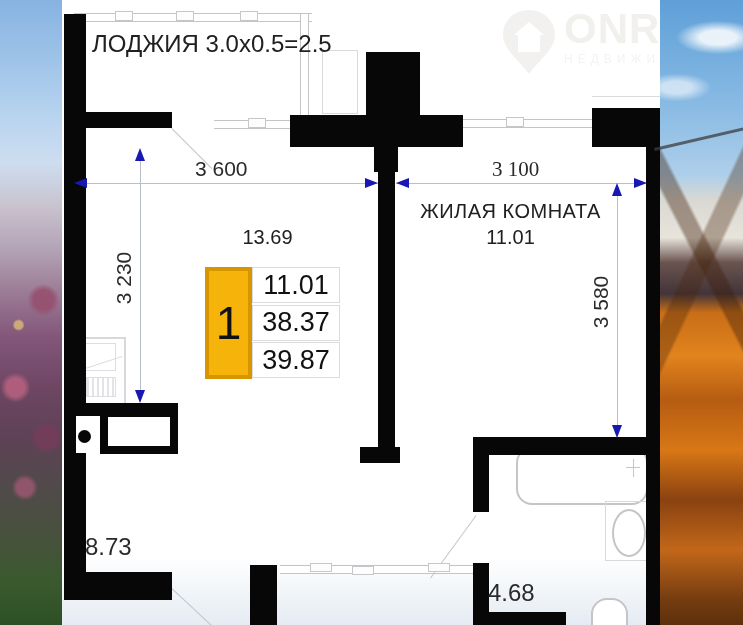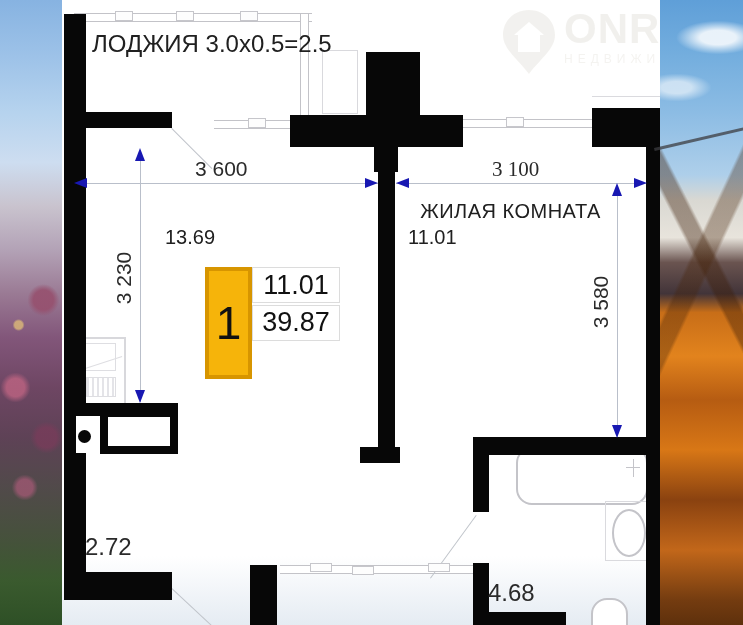--- a/index.html
+++ b/index.html
@@ -14,21 +14,21 @@
   .diag{position:absolute;height:0;border-top:1px solid #c0c4ca;transform-origin:0 0;z-index:2;}
   .dimlineH{position:absolute;height:1px;background:#b9bfca;z-index:2;}
   .dimlineV{position:absolute;width:1px;background:#b9bfca;z-index:2;}
   .arr{position:absolute;width:0;height:0;z-index:4;}
   .arr-l{border-top:5px solid transparent;border-bottom:5px solid transparent;border-right:13px solid #1818b2;}
   .arr-r{border-top:5px solid transparent;border-bottom:5px solid transparent;border-left:13px solid #1818b2;}
   .arr-u{border-left:5px solid transparent;border-right:5px solid transparent;border-bottom:13px solid #1818b2;}
   .arr-d{border-left:5px solid transparent;border-right:5px solid transparent;border-top:13px solid #1818b2;}
   .lbl{position:absolute;z-index:4;color:#202020;white-space:nowrap;}
   .roomname{font-size:20px;letter-spacing:.5px;text-align:center;}
-  .roomarea{font-size:20px;}
+  .roomarea{font-size:20px;text-align:center;}
   .dimtxt{font-size:21px;color:#2a2a2a;}
   .rot{transform:rotate(-90deg);transform-origin:center;}
   .areatag{font-size:24px;color:#2a2a2a;}
   
   #infocard{position:absolute;left:205px;top:267px;z-index:5;display:flex;}
   #room-count-box{width:47px;height:112px;background:#F6B40A;border:4px solid #D79500;box-sizing:border-box;
       display:flex;align-items:center;justify-content:center;font-size:46px;color:#111;}
   .vals{display:flex;flex-direction:column;}
   .valcell{width:88px;height:36px;margin-bottom:1.5px;background:#fff;border:1px solid #dcdcdc;box-sizing:border-box;
       display:flex;align-items:center;justify-content:center;font-size:27px;color:#111;}
@@ -166,27 +166,28 @@
 
   <div class="lbl" style="left:92px;top:30px;font-size:24px;">ЛОДЖИЯ 3.0х0.5=2.5</div>
   <div class="lbl dimtxt" style="left:195px;top:157px;">3 600</div>
   <div class="lbl dimtxt" style="left:492px;top:157px;font-family:Liberation Serif, serif;">3 100</div>
   <div class="lbl dimtxt rot" style="left:98px;top:266px;">3 230</div>
   <div class="lbl dimtxt rot" style="left:575px;top:290px;">3 580</div>
 
   <div class="lbl roomarea" style="left:165px;top:226px;width:205px;">13.69</div>
   <div class="lbl roomname" style="left:408px;top:200px;width:205px;">ЖИЛАЯ КОМНАТА</div>
   <div class="lbl roomarea" style="left:408px;top:226px;width:205px;">11.01</div>
-  <div class="lbl areatag" style="left:85px;top:533px;">2.72</div>
+  <div class="lbl areatag" style="left:85px;top:533px;">8.73</div>
   <div class="lbl areatag" style="left:488px;top:579px;">4.68</div>
 
   <div id="infocard">
     <div id="room-count-box">1</div>
     <div class="vals">
       <div class="valcell">11.01</div>
+      <div class="valcell">38.37</div>
       <div class="valcell">39.87</div>
     </div>
   </div>
 
   <div class="photo" id="photo-left"></div>
   <div class="photo" id="photo-right">
     <div id="crane-jib"></div>
   </div>
 
 </div>

